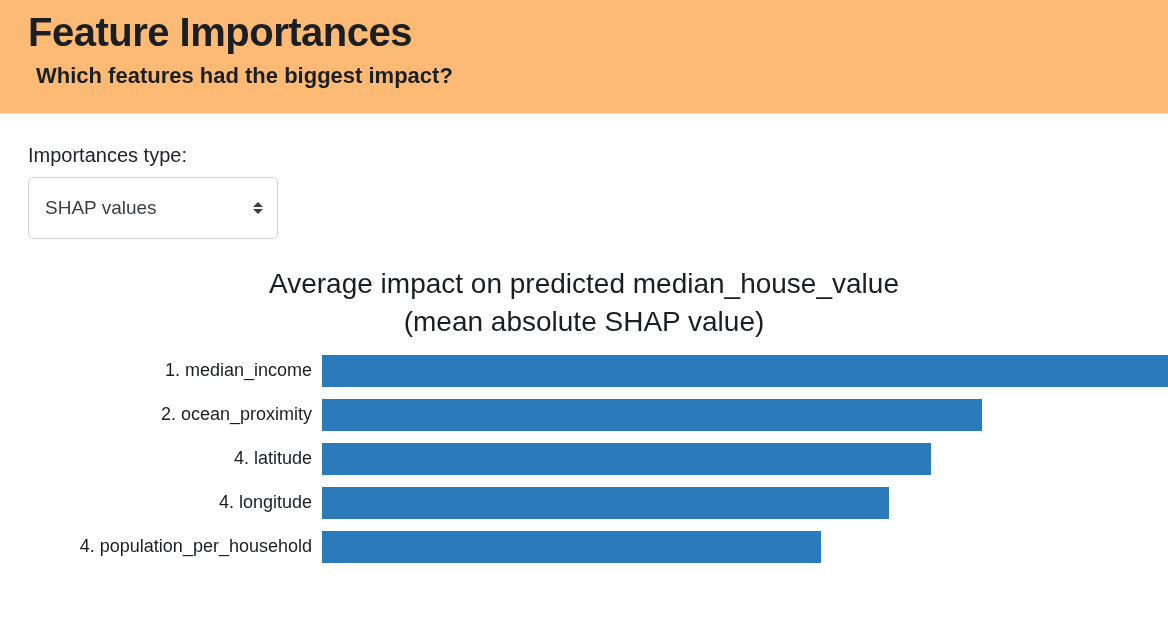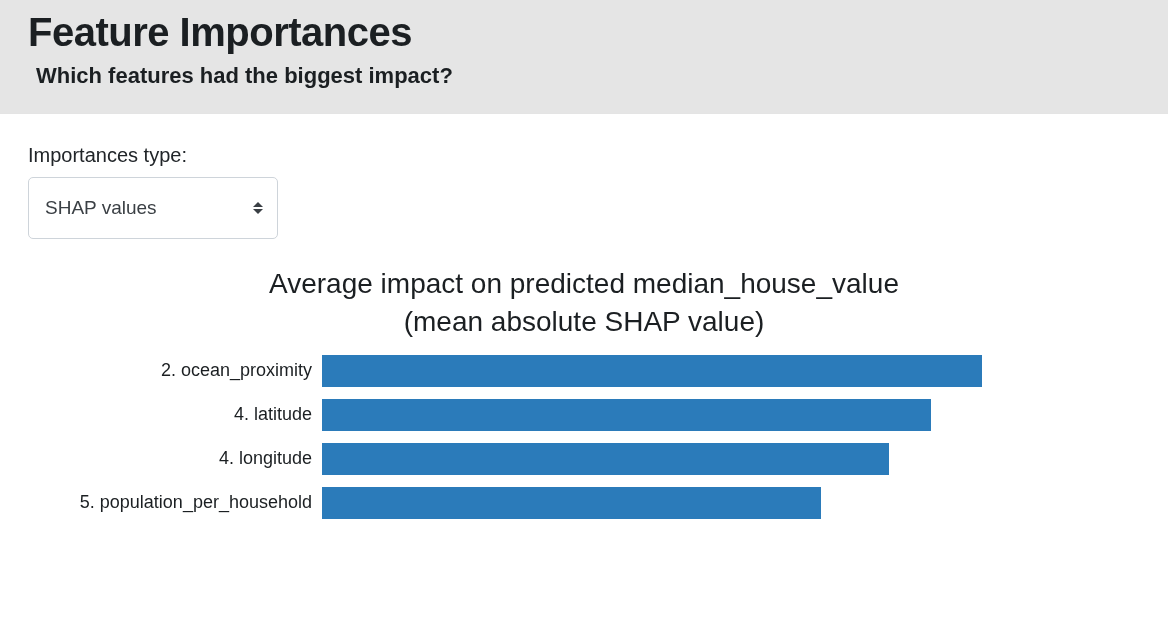--- a/index.html
+++ b/index.html
@@ -5,21 +5,21 @@
   html, body {
     margin: 0;
     padding: 0;
     font-family: "Segoe UI", "Helvetica Neue", Arial, sans-serif;
     color: #212529;
     background: #ffffff;
     width: 1168px;
   }
 
   .header-band {
-    background: #e5e5e5;
+    background: #fdba74;
     border-bottom: 1px solid #e4e4e4;
     padding: 10px 28px 16px 28px;
   }
   .page-title {
     font-size: 40px;
     font-weight: 700;
     margin: 0 0 6px 0;
     letter-spacing: -0.5px;
     color: #1b1f22;
   }
@@ -138,37 +138,43 @@
     </div>
   </div>
 
 
 </div>
 
 <div class="chart-wrap">
   <div class="chart-title" id="chart-title">Average impact on predicted median_house_value<br>(mean absolute SHAP value)</div>
   <div class="chart-body" id="chart-body">
       <div class="bar-row">
+        <div class="bar-label">1. median_income</div>
+        <div class="bar-cell">
+          <div class="bar" style="background: rgb(43, 123, 186); width: 846px;"></div>
+        </div>
+      </div>
+      <div class="bar-row">
         <div class="bar-label">2. ocean_proximity</div>
         <div class="bar-cell">
           <div class="bar" style="background: rgb(43, 123, 186); width: 659.88px;"></div>
         </div>
       </div>
       <div class="bar-row">
         <div class="bar-label">4. latitude</div>
         <div class="bar-cell">
           <div class="bar" style="background: rgb(43, 123, 186); width: 609.12px;"></div>
         </div>
       </div>
       <div class="bar-row">
         <div class="bar-label">4. longitude</div>
         <div class="bar-cell">
           <div class="bar" style="background: rgb(43, 123, 186); width: 566.82px;"></div>
         </div>
       </div>
       <div class="bar-row">
-        <div class="bar-label">5. population_per_household</div>
+        <div class="bar-label">4. population_per_household</div>
         <div class="bar-cell">
           <div class="bar" style="background: rgb(43, 123, 186); width: 499.14px;"></div>
         </div>
       </div>
     </div>
 </div>
 
 </body></html>

